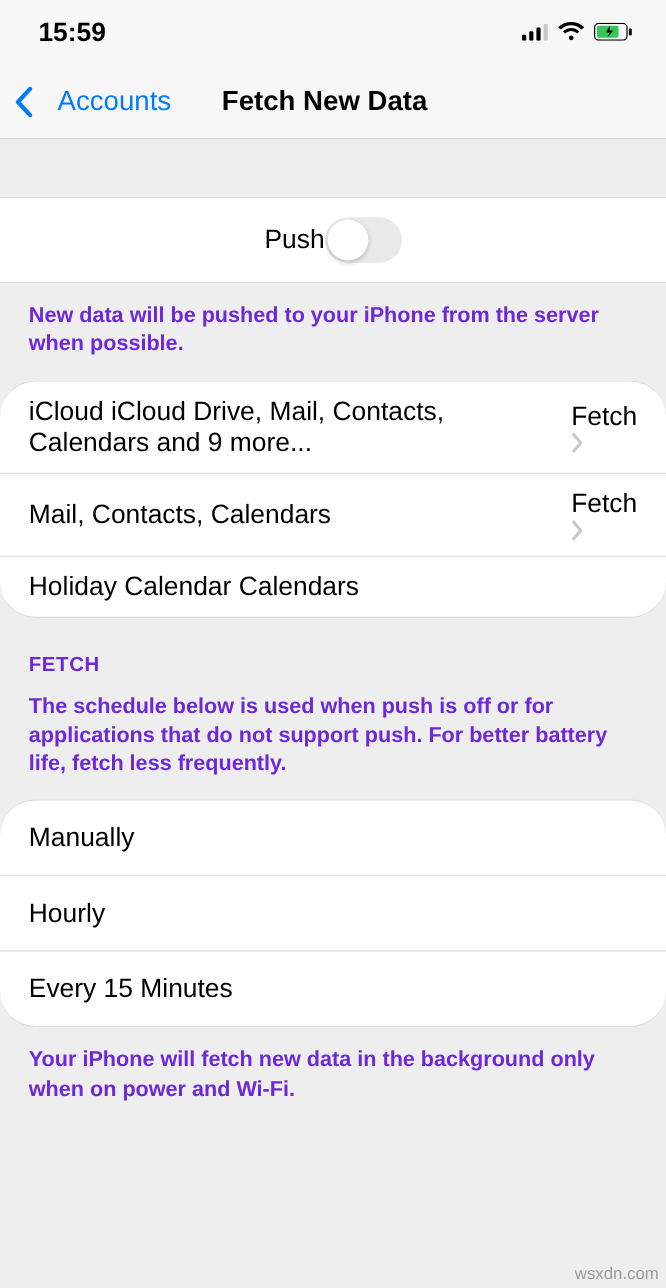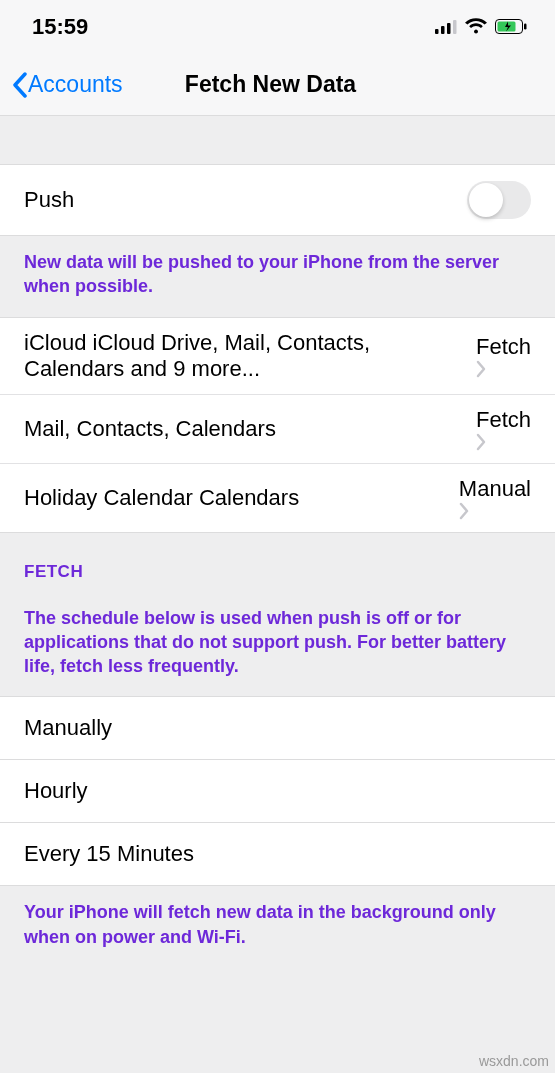--- a/index.html
+++ b/index.html
@@ -32,51 +32,51 @@
       align-items: center;
       position: relative;
       border-bottom: 1px solid #dcdcdd;
     }
     .back-btn {
       display: flex;
       align-items: center;
       color: #007aff;
       font-size: 23px;
       padding-left: 12px;
-      gap: 0;
+      gap: 20px;
     }
     .nav-title {
       position: absolute;
       left: 0; right: 14px;
       text-align: center;
       font-size: 23px;
       font-weight: 600;
       pointer-events: none;
     }
     
     .spacer { height: 48px; }
     .cell {
       background: #fff;
       padding: 16px 24px;
       display: flex;
       align-items: center;
-      justify-content: space-between;
+      justify-content: center;
       border-top: 0.5px solid #dcdcdd;
       border-bottom: 0.5px solid #dcdcdd;
     }
     .cell .primary { font-size: 22px; }
     .footer-text, .header-text {
       font-size: 18px;
       color: #6d28d9;
       padding: 14px 24px 18px;
       line-height: 1.35;
       font-weight: bold;
     }
     .header-text { padding: 28px 24px 10px; text-transform: uppercase; letter-spacing: 0.5px; font-size: 17px;}
-    .group { background: #fff; border-top: 0.5px solid #dcdcdd; border-bottom: 0.5px solid #dcdcdd; }
+    .group { background: #fff; border-top: 0.5px solid #dcdcdd; border-bottom: 0.5px solid #dcdcdd; border-radius: 30px; }
     .group .row {
       padding: 18px 24px;
       display: flex;
       align-items: center;
       justify-content: space-between;
       font-size: 22px;
     }
     .group .row:not(:last-child) { border-bottom: 0.5px solid #dcdcdd; margin-left: 0; }
     .group.inset .row:not(:last-child) { border-bottom: 0.5px solid #e2e2e4; }
     .check { color: #007aff; font-size: 26px; font-weight: 600; }
@@ -171,31 +171,25 @@
       <span class="chevron"><svg width="10" height="18" viewBox="0 0 10 18">
             <path d="M2 2 L8 9 L2 16" stroke="#c7c7cc" stroke-width="2.5" fill="none" stroke-linecap="round" stroke-linejoin="round"></path>
           </svg></span>
     </div>
   </div>
   <div class="row" style="padding:12px 24px;align-items:center;">
     <div class="left">
       <span class="primary">Holiday Calendar</span>
       <span class="sub">Calendars</span>
     </div>
-    <div class="right">
-      <span>Manual</span>
-      <span class="chevron"><svg width="10" height="18" viewBox="0 0 10 18">
-            <path d="M2 2 L8 9 L2 16" stroke="#c7c7cc" stroke-width="2.5" fill="none" stroke-linecap="round" stroke-linejoin="round"></path>
-          </svg></span>
-    </div>
   </div>
 </div>
 
 <div class="header-text">Fetch</div>
-<div class="footer-text" style="padding-top:0;margin-top:12px;">The schedule below is used when push is off or for applications that do not support push. For better battery life, fetch less frequently.</div>
+<div class="footer-text" style="padding-top:0;">The schedule below is used when push is off or for applications that do not support push. For better battery life, fetch less frequently.</div>
 
 <div class="group">
   <div class="row">
     <span>Manually</span>
   </div>
   <div class="row">
     <span>Hourly</span>
   </div>
   <div class="row">
     <span>Every 15 Minutes</span>

